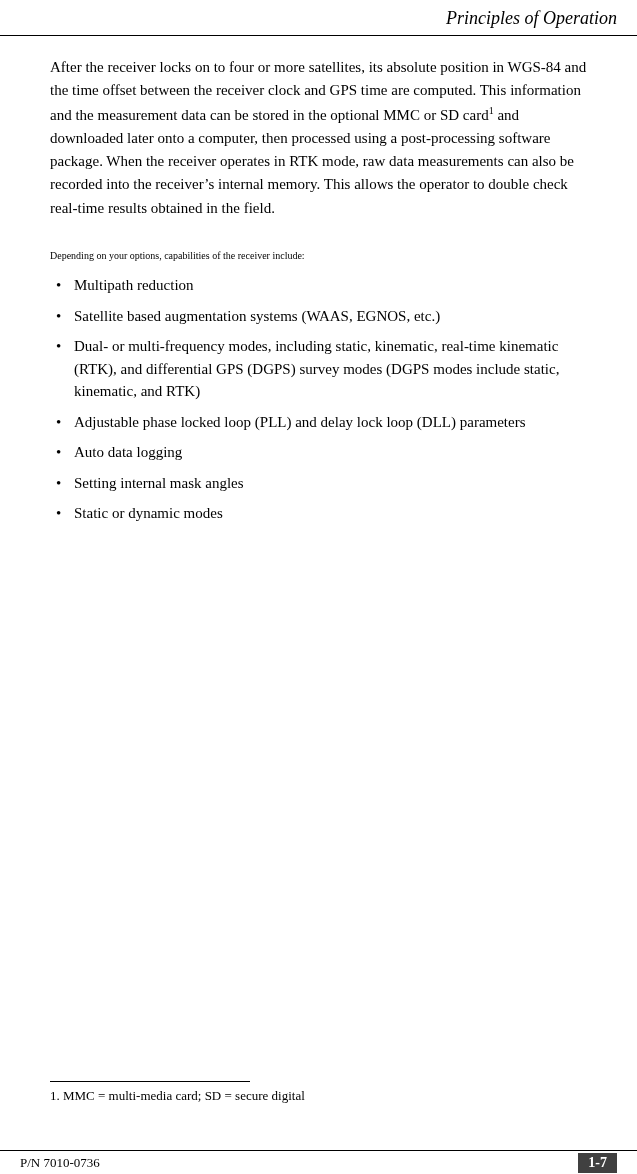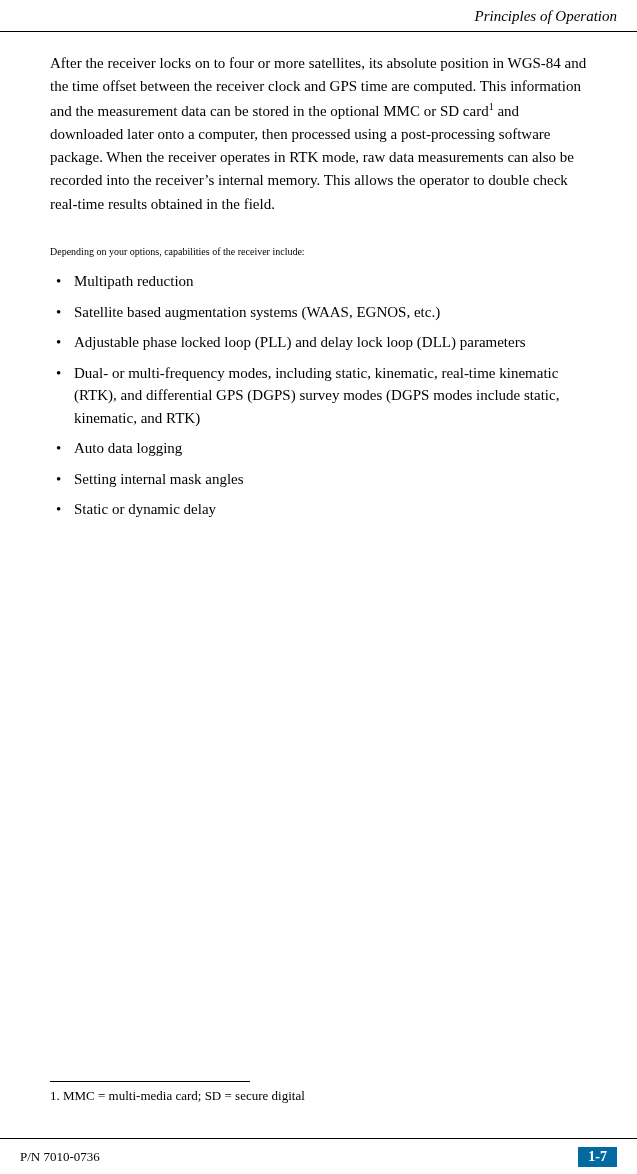--- a/index.html
+++ b/index.html
@@ -28,21 +28,21 @@
     .header-bar {
       display: flex;
       justify-content: flex-end;
       align-items: center;
       padding: 8px 20px 6px 20px;
       border-bottom: 1px solid #000;
       margin-bottom: 0;
     }
 
     .header-title {
-      font-size: 15px;
+      font-size: 18px;
       font-style: italic;
       color: #000;
     }
 
     .content-area {
       padding: 20px 50px 20px 50px;
       line-height: 1.55;
     }
 
     .intro-paragraph {
@@ -93,38 +93,38 @@
 
     .footnote-text {
       font-size: 13px;
     }
 
     .footer-bar {
       position: absolute;
       bottom: 0;
       left: 0;
       right: 0;
-      height: 36px;
+      height: 24px;
       border-top: 1px solid #000;
       display: flex;
       justify-content: space-between;
       align-items: center;
       padding: 0 20px;
       background: #ffffff;
     }
 
     .footer-pn {
       font-size: 13px;
       color: #000;
     }
 
     .footer-page {
       font-size: 14px;
       font-weight: bold;
-      background: #0369a1;
+      background: #404040;
       color: #fff;
       padding: 2px 10px;
     }
 
     sup {
       font-size: 10px;
       vertical-align: super;
     }
   </style>
 </head>
@@ -141,25 +141,25 @@
     <p class="intro-paragraph">
       <span>After the receiver locks on to four or more satellites, its absolute position in WGS-84 and the time offset between the receiver clock and GPS time are computed. This information and the measurement data can be stored in the optional MMC or SD card</span><sup>1</sup><span> and downloaded later onto a computer, then processed using a post-processing software package. When the receiver operates in RTK mode, raw data measurements can also be recorded into the receiver’s internal memory. This allows the operator to double check real-time results obtained in the field.</span>
     </p>
 
     <p class="capabilities-intro">Depending on your options, capabilities of the receiver include:</p>
 
     <ul class="bullet-list">
 
     <li>Multipath reduction</li>
         <li>Satellite based augmentation systems (WAAS, EGNOS, etc.)</li>
+        <li>Dual- or multi-frequency modes, including static, kinematic, real-time kinematic (RTK), and differential GPS (DGPS) survey modes (DGPS modes include static, kinematic, and RTK)</li>
         <li>Adjustable phase locked loop (PLL) and delay lock loop (DLL) parameters</li>
-        <li>Dual- or multi-frequency modes, including static, kinematic, real-time kinematic (RTK), and differential GPS (DGPS) survey modes (DGPS modes include static, kinematic, and RTK)</li>
         <li>Auto data logging</li>
         <li>Setting internal mask angles</li>
-        <li>Static or dynamic delay</li>
+        <li>Static or dynamic modes</li>
       </ul>
 
   </div>
 
   <div class="footnote-section">
     <div class="footnote-line"></div>
     <p class="footnote-text">
       <span>1.</span>
       <span>MMC = multi-media card; SD = secure digital</span>
     </p>

